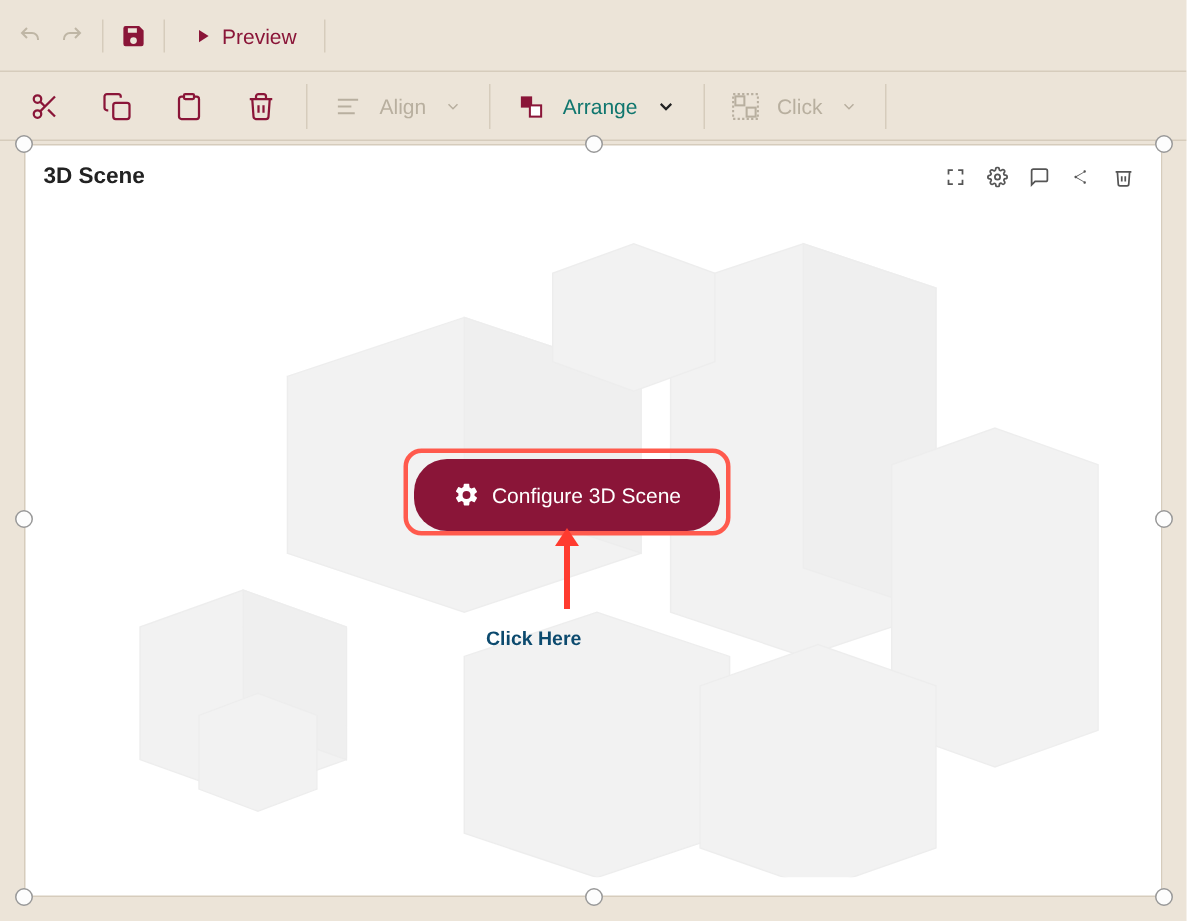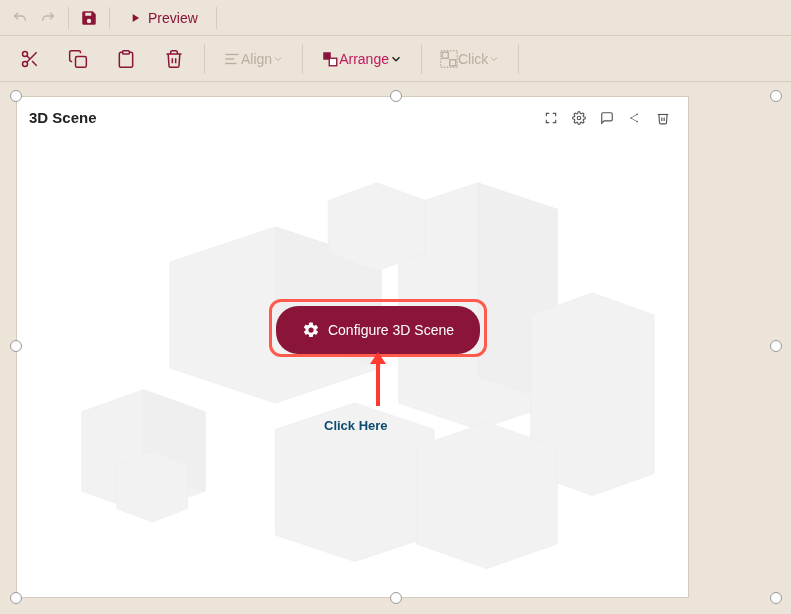--- a/index.html
+++ b/index.html
@@ -5,21 +5,21 @@
   * { box-sizing: border-box; margin: 0; padding: 0; }
   body {
     font-family: -apple-system, BlinkMacSystemFont, "Segoe UI", Arial, sans-serif;
     background: #ece4d8;
     width: 791px;
     height: 614px;
     overflow: hidden;
     position: relative;
   }
   .topbar {
-    height: 36px;
+    height: 48px;
     display: flex;
     align-items: center;
     padding: 0 6px;
     gap: 0;
     border-bottom: 1px solid #d6ccbc;
   }
   .tb-ico { width: 28px; height: 28px; display:flex; align-items:center; justify-content:center; cursor:pointer; color:#8a1538; }
   .tb-ico.disabled { color:#bfb6a5; }
   .divider { width:1px; height:22px; background:#d6ccbc; margin:0 6px; }
   .tb-btn { display:flex; align-items:center; gap:6px; padding:6px 12px; color:#8a1538; cursor:pointer; font-size:14px; }
@@ -27,29 +27,29 @@
   .tab.active { color:#8a1538; }
   .tab.active::after { content:""; position:absolute; left:8px; right:8px; bottom:-1px; height:3px; background:#8a1538; }
 
   .toolbar2 {
     height: 46px;
     display:flex; align-items:center; padding:0 8px; gap:4px;
     border-bottom:1px solid #d6ccbc;
     background:#ece4d8;
   }
   .t2-ico { width:44px; height:40px; display:flex; align-items:center; justify-content:center; cursor:pointer; color:#8a1538; }
-  .t2-group { display:flex; align-items:center; gap:0; padding:0 10px; cursor:pointer; color:#555; font-size:14px;}
+  .t2-group { display:flex; align-items:center; gap:12px; padding:0 10px; cursor:pointer; color:#555; font-size:14px;}
   .t2-group.enabled { color:#333; }
   .t2-group.disabled { color:#b8af9f; }
   .divider2 { width:1px; height:30px; background:#d6ccbc; margin:0 4px; }
 
   .canvas {
     position:absolute;
     left:16px; top:96px;
-    width:673px; height:502px;
+    width:759px; height:502px;
     background:#fff;
     border:1px solid #d6ccbc;
     padding:12px;
   }
   .sel-handle { position:absolute; width:12px; height:12px; background:#fdfdfd; border:1px solid #999; border-radius:50%; }
   .sh-tl{left:10px;top:90px} .sh-tm{left:390px;top:90px} .sh-tr{left:770px;top:90px}
   .sh-ml{left:10px;top:340px} .sh-mr{left:770px;top:340px}
   .sh-bl{left:10px;top:592px} .sh-bm{left:390px;top:592px} .sh-br{left:770px;top:592px}
 
   .panel-title { font-size:15px; font-weight:700; color:#222; }
@@ -157,21 +157,21 @@
     <svg width="12" height="12" viewBox="0 0 24 24" fill="none" stroke="currentColor" stroke-width="2">
         <polyline points="6 9 12 15 18 9"></polyline>
       </svg>
   </div>
   <div class="divider2"></div>
   <div class="t2-group enabled">
     <svg width="18" height="18" viewBox="0 0 24 24" fill="currentColor" style="color:#8a1538">
         <rect x="3" y="3" width="10" height="10"></rect>
         <rect x="11" y="11" width="10" height="10" fill="#fff" stroke="#8a1538" stroke-width="1.8"></rect>
       </svg>
-    <span style="color:#be185d">Arrange</span>
+    <span style="color:#0f766e">Arrange</span>
     <svg width="14" height="14" viewBox="0 0 24 24" fill="none" stroke="#222" stroke-width="2.5">
         <polyline points="6 9 12 15 18 9"></polyline>
       </svg>
   </div>
   <div class="divider2"></div>
   <div class="t2-group disabled">
     <svg width="18" height="18" viewBox="0 0 24 24" fill="none" stroke="currentColor" stroke-width="1.8">
         <rect x="3" y="3" width="8" height="8"></rect>
         <rect x="13" y="13" width="8" height="8"></rect>
         <rect x="1" y="1" width="22" height="22" stroke-dasharray="2 2"></rect>

